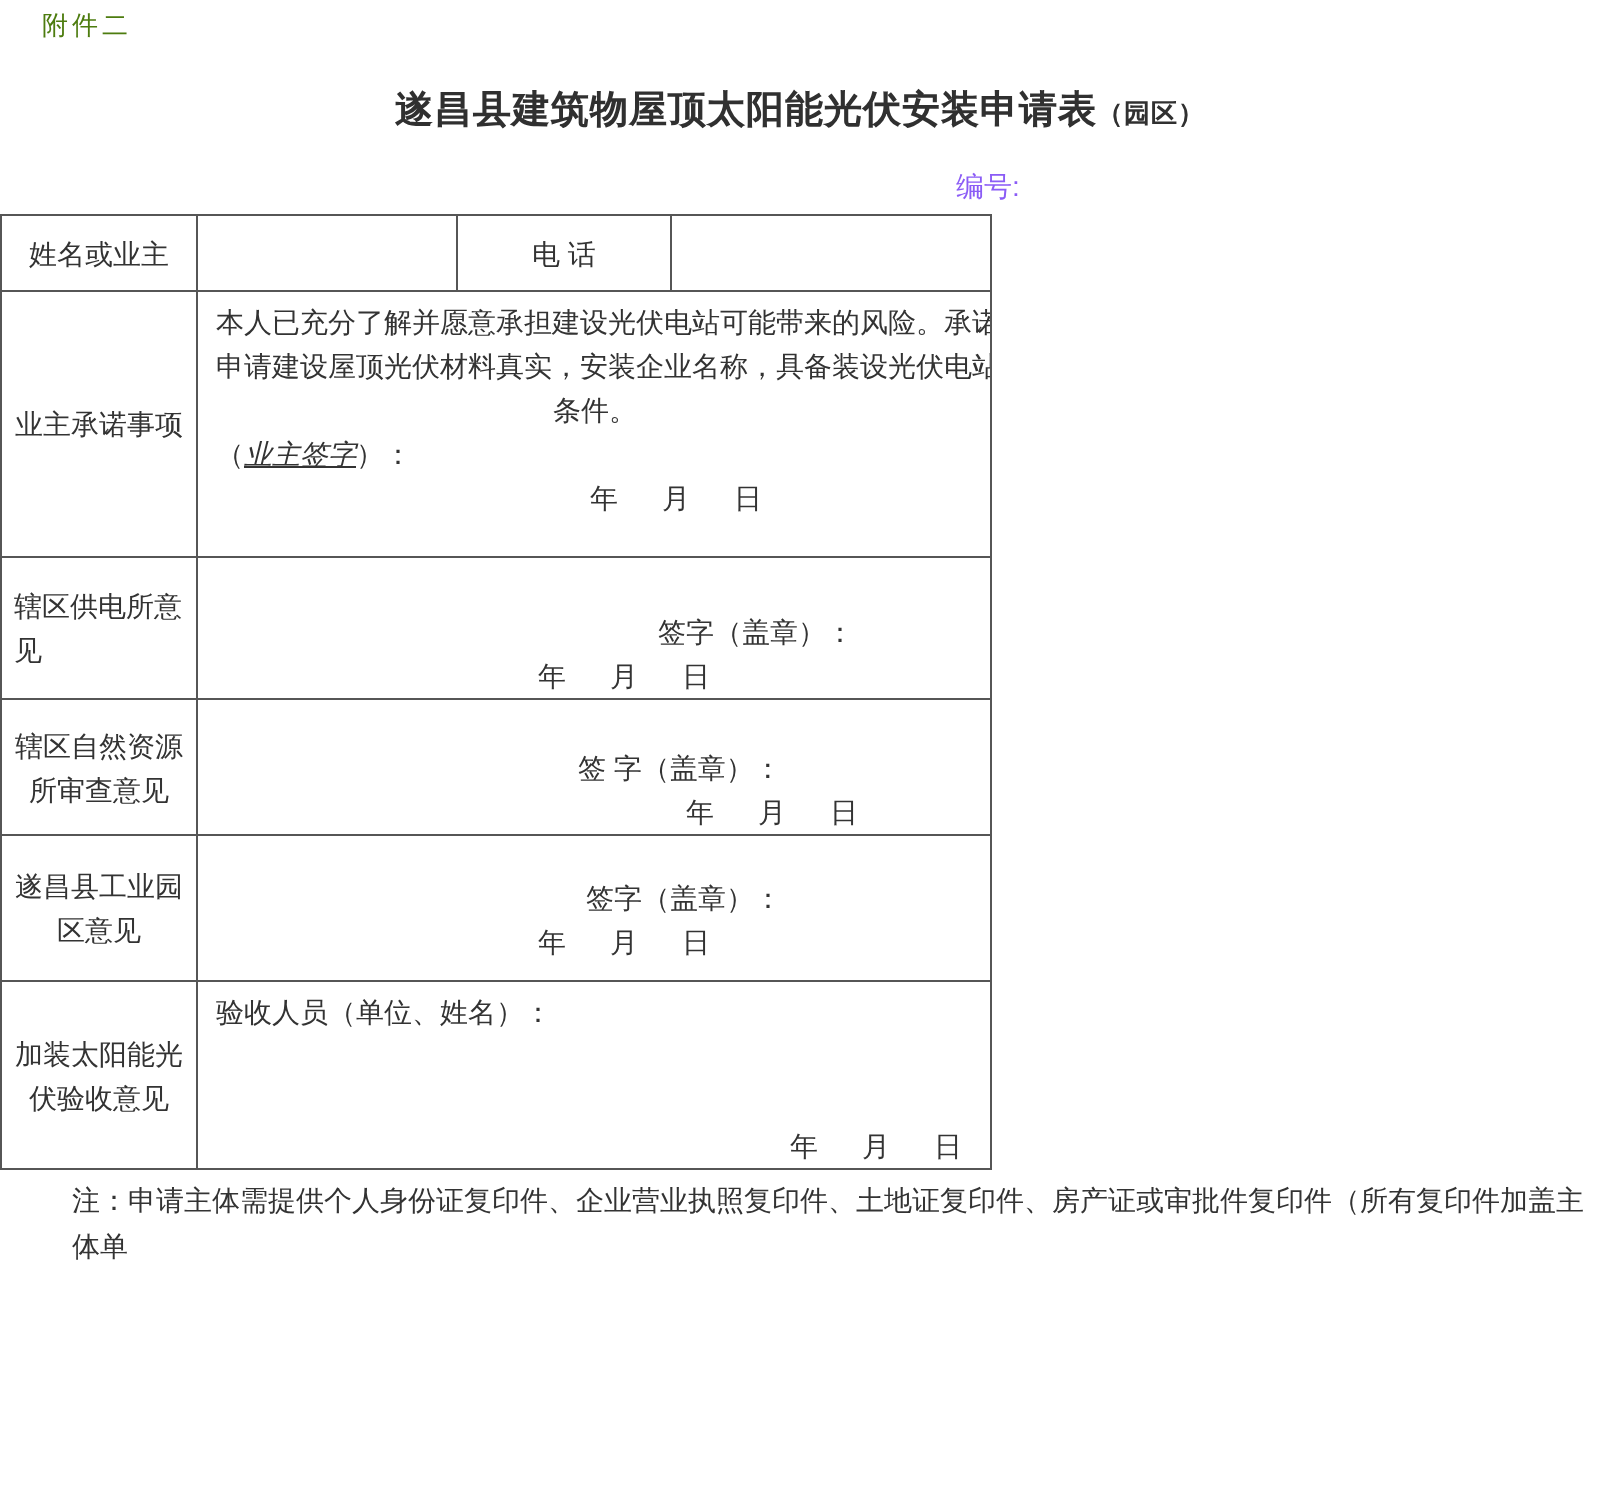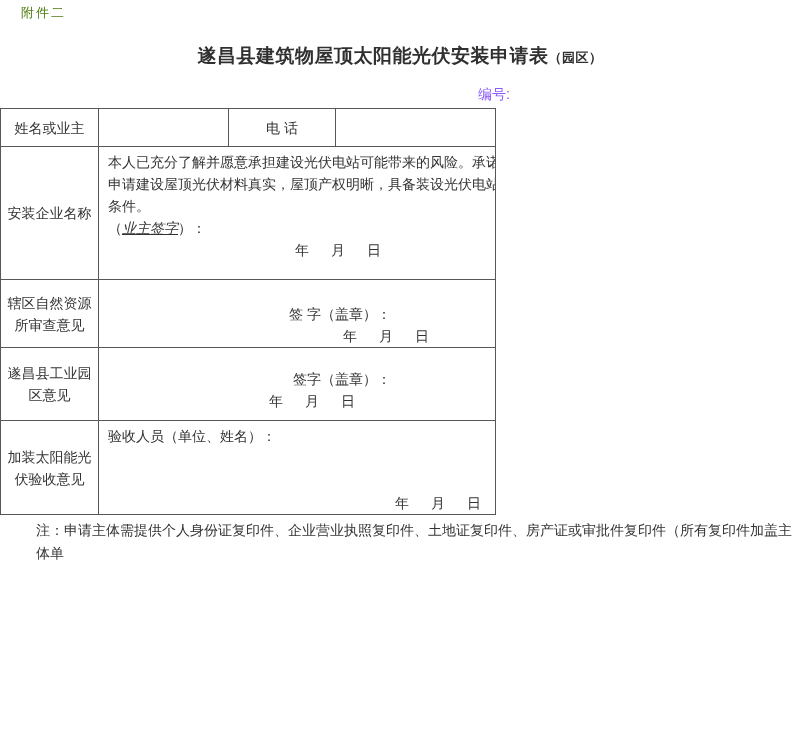--- a/index.html
+++ b/index.html
@@ -37,21 +37,21 @@
   .r1 td, .r2 td { height:38px; }
   .r3 td { height:37px; }
   .r4 td { height:133px; }
   .r5 td { height:70px; }
   .r6 td { height:73px; }
   .r7 td { height:67px; }
   .r8 td { height:73px; }
   .r9 td { height:93px; }
   td.content { vertical-align:top; }
   td.commit { padding:4px 8px 0 9px; line-height:22px; }
-  .cline { white-space:nowrap; }
+  .cline { white-space:nowrap;text-align:center; }
   .owner-sign { white-space:nowrap; }
   .owner-sign .underline { text-decoration:underline;font-style:italic; }
   .date { letter-spacing:4px; white-space:nowrap; line-height:22px; }
   .sign { white-space:nowrap; line-height:22px; }
   .d4 { padding-left:187px; }
   .r5c { padding-top:26px; }
   .s5 { padding-left:230px; }  .d5 { padding-left:170px; }
   .r6c { padding-top:29px; }
   .s6 { padding-left:230px; }  .d6 { padding-left:240px; }
   .r7c { padding-top:23px; }
@@ -88,30 +88,37 @@
       <tr class="r1">
     <td class="lbl">姓名或业主</td>
     <td class="blank"></td>
     <td class="lbl">电 话</td>
     <td class="blank"></td>
   </tr>
 
 
 
   <tr class="r4">
-    <td class="lbl">安装企业名称</td>
+    <td class="lbl">业主承诺事项</td>
     <td class="content commit" colspan="3">
       <div class="cline">本人已充分了解并愿意承担建设光伏电站可能带来的风险。承诺</div>
-      <div class="cline">申请建设屋顶光伏材料真实，屋顶产权明晰，具备装设光伏电站</div>
+      <div class="cline">申请建设屋顶光伏材料真实，安装企业名称，具备装设光伏电站</div>
       <div class="cline">条件。</div>
       <div class="owner-sign"><span>（</span><span class="underline">业主签字</span><span>）：</span></div>
       <div class="date d4">年　月　日</div>
     </td>
   </tr>
 
+  <tr class="r5">
+    <td class="lbl-left">辖区供电所意见</td>
+    <td class="content r5c" colspan="3">
+      <div class="sign s5">签字（盖章）：</div>
+      <div class="date d5">年　月　日</div>
+    </td>
+  </tr>
 
 
   <tr class="r7">
     <td class="lbl">辖区自然资源所审查意见</td>
     <td class="content r7c" colspan="3">
       <div class="sign s7">签 字（盖章）：</div>
       <div class="date d7">年　月　日</div>
     </td>
   </tr>
 

